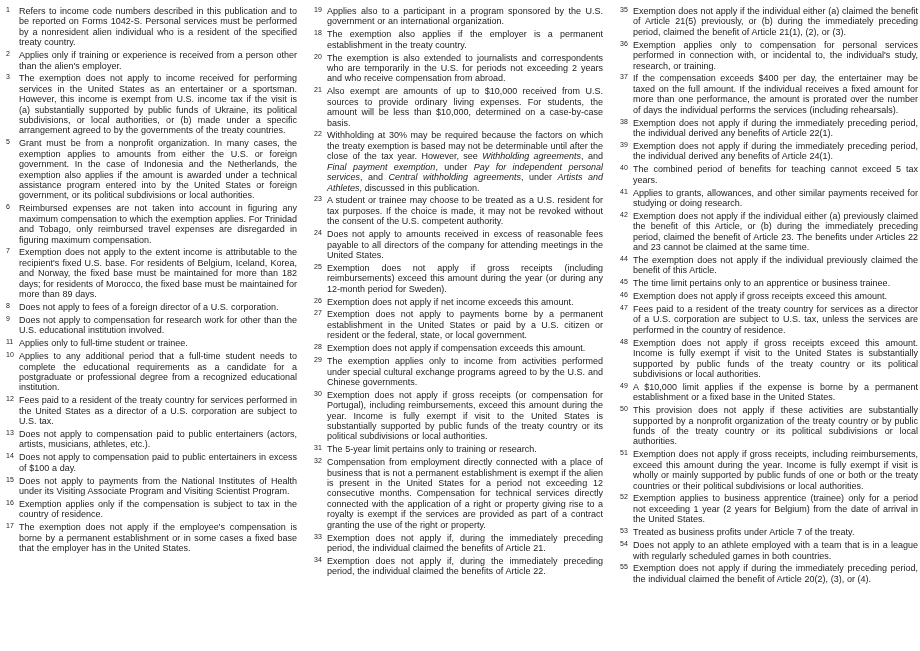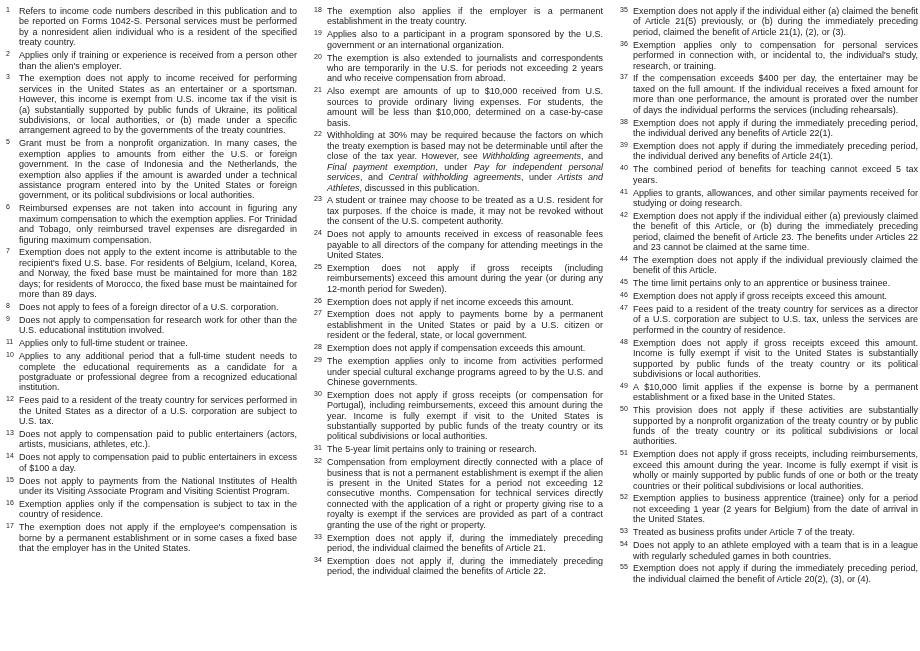--- a/index.html
+++ b/index.html
@@ -55,22 +55,22 @@
       <div class="fn"><span class="fn-num">11</span><span>Applies only to full-time student or trainee.</span></div>
       <div class="fn"><span class="fn-num">10</span><span>Applies to any additional period that a full-time student needs to complete the educational requirements as a candidate for a postgraduate or professional degree from a recognized educational institution.</span></div>
       <div class="fn"><span class="fn-num">12</span><span>Fees paid to a resident of the treaty country for services performed in the United States as a director of a U.S. corporation are subject to U.S. tax.</span></div>
       <div class="fn"><span class="fn-num">13</span><span>Does not apply to compensation paid to public entertainers (actors, artists, musicians, athletes, etc.).</span></div>
       <div class="fn"><span class="fn-num">14</span><span>Does not apply to compensation paid to public entertainers in excess of $100 a day.</span></div>
       <div class="fn"><span class="fn-num">15</span><span>Does not apply to payments from the National Institutes of Health under its Visiting Associate Program and Visiting Scientist Program.</span></div>
       <div class="fn"><span class="fn-num">16</span><span>Exemption applies only if the compensation is subject to tax in the country of residence.</span></div>
       <div class="fn"><span class="fn-num">17</span><span>The exemption does not apply if the employee's compensation is borne by a permanent establishment or in some cases a fixed base that the employer has in the United States.</span></div>
     </div>
   <div class="col">
+      <div class="fn"><span class="fn-num">19</span><span>Applies also to a participant in a program sponsored by the U.S. government or an international organization.</span></div>
       <div class="fn"><span class="fn-num">18</span><span>The exemption also applies if the employer is a permanent establishment in the treaty country.</span></div>
-      <div class="fn"><span class="fn-num">19</span><span>Applies also to a participant in a program sponsored by the U.S. government or an international organization.</span></div>
       <div class="fn"><span class="fn-num">20</span><span>The exemption is also extended to journalists and correspondents who are temporarily in the U.S. for periods not exceeding 2 years and who receive compensation from abroad.</span></div>
       <div class="fn"><span class="fn-num">21</span><span>Also exempt are amounts of up to $10,000 received from U.S. sources to provide ordinary living expenses. For students, the amount will be less than $10,000, determined on a case-by-case basis.</span></div>
       <div class="fn"><span class="fn-num">22</span><span><span>Withholding at 30% may be required because the factors on which the treaty exemption is based may not be determinable until after the close of the tax year. However, see </span><i>Withholding agreements</i><span>, and </span><i>Final payment exemption</i><span>, under </span><i>Pay for independent personal services</i><span>, and </span><i>Central withholding agreements</i><span>, under </span><i>Artists and Athletes</i><span>, discussed in this publication.</span></span></div>
       <div class="fn"><span class="fn-num">23</span><span>A student or trainee may choose to be treated as a U.S. resident for tax purposes. If the choice is made, it may not be revoked without the consent of the U.S. competent authority.</span></div>
       <div class="fn"><span class="fn-num">24</span><span>Does not apply to amounts received in excess of reasonable fees payable to all directors of the company for attending meetings in the United States.</span></div>
       <div class="fn"><span class="fn-num">25</span><span>Exemption does not apply if gross receipts (including reimbursements) exceed this amount during the year (or during any 12-month period for Sweden).</span></div>
       <div class="fn"><span class="fn-num">26</span><span>Exemption does not apply if net income exceeds this amount.</span></div>
       <div class="fn"><span class="fn-num">27</span><span>Exemption does not apply to payments borne by a permanent establishment in the United States or paid by a U.S. citizen or resident or the federal, state, or local government.</span></div>
       <div class="fn"><span class="fn-num">28</span><span>Exemption does not apply if compensation exceeds this amount.</span></div>
       <div class="fn"><span class="fn-num">29</span><span>The exemption applies only to income from activities performed under special cultural exchange programs agreed to by the U.S. and Chinese governments.</span></div>

